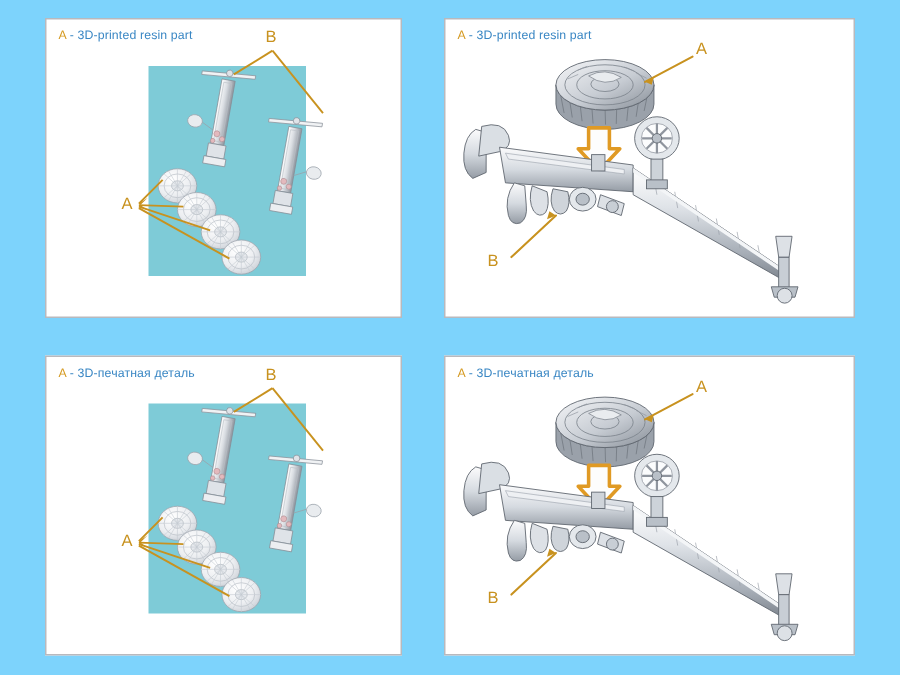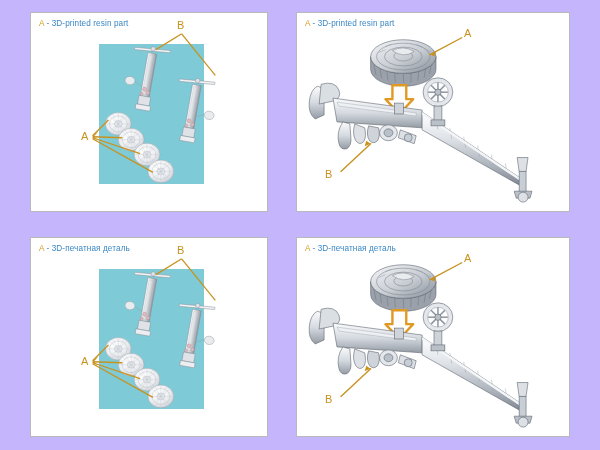--- a/index.html
+++ b/index.html
@@ -3,21 +3,21 @@
 <meta charset="utf-8">
 <style>
   html,body{margin:0;padding:0;}
   body{
     width:600px;height:450px;
     background:#ffffff;
     font-family:"Liberation Sans","DejaVu Sans",sans-serif;
     overflow:hidden;
     position:relative;
   }
-  .sheet{position:absolute;left:0;top:0;width:600px;height:450px;background:#c4b5fd;}
+  .sheet{position:absolute;left:0;top:0;width:600px;height:450px;background:#7dd3fc;}
 
   
   .panel{
     position:absolute;
     background:#ffffff;
     border:1px solid #b9b9bd;
     box-sizing:border-box;
     overflow:hidden;
   }
   .panel.p-tl{left:30px;  top:12px;  width:238px; height:200px;}

